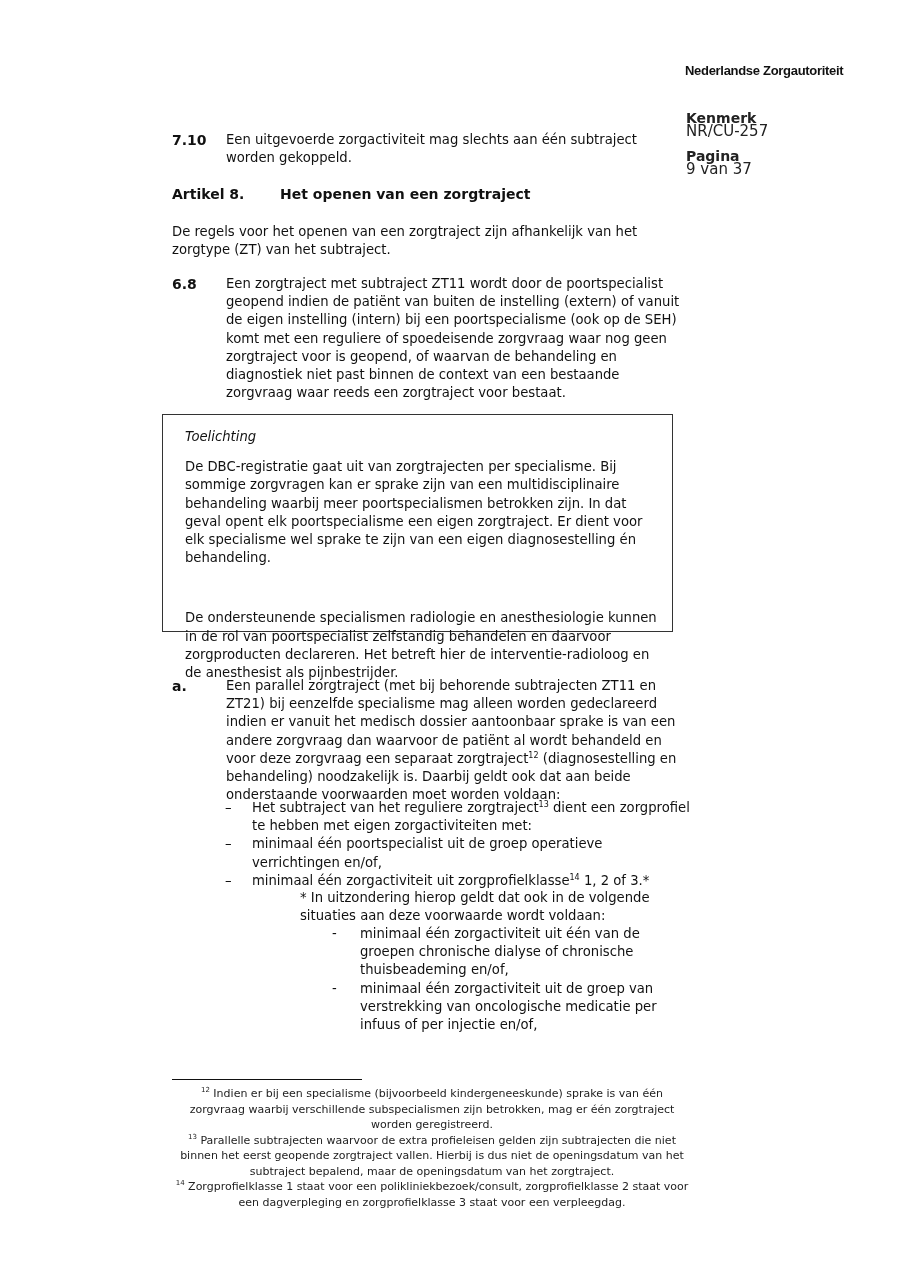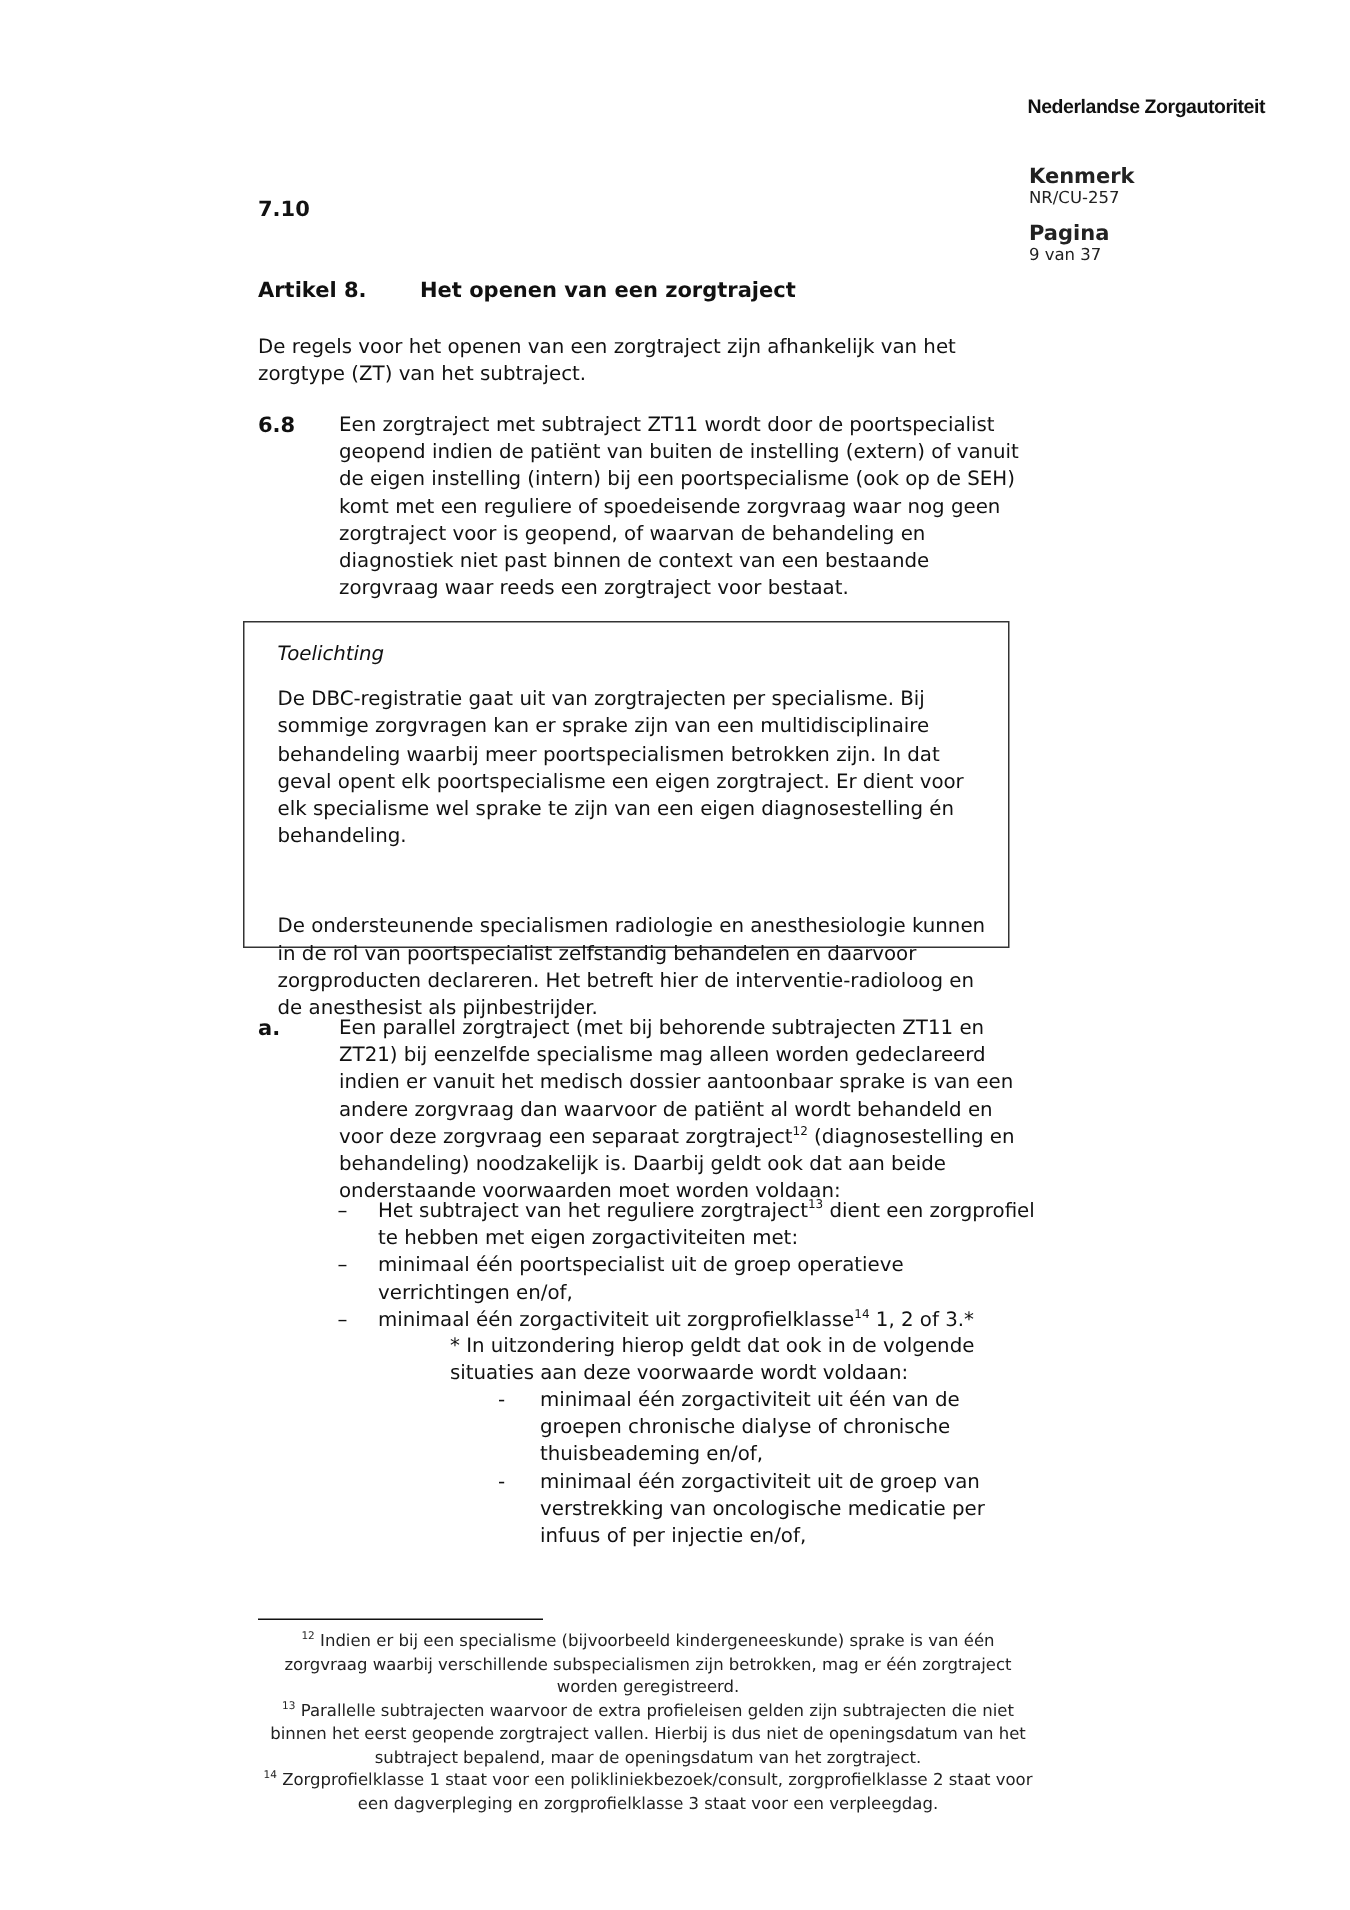--- a/index.html
+++ b/index.html
@@ -8,21 +8,21 @@
     font-family: "DejaVu Sans", "Liberation Sans", sans-serif;
     color: #111; font-size: 13.2px; line-height: 18.2px;
   }
   .brand {
     position: absolute; left: 685px; top: 62px;
     font-family: "Liberation Sans", sans-serif; font-weight: bold;
     font-size: 13px; letter-spacing: -0.3px; color: #111;
   }
   .meta { position: absolute; left: 686px; font-size: 11.5px; color: #222; }
   .meta .lbl { font-weight: bold; font-size: 14px; line-height: 11px; }
-  .meta .val { font-size: 11px; line-height: 15px; }
+  .meta .val { font-size: 15px; line-height: 15px; }
   .meta1 { top: 113px; }
   .meta2 { top: 151px; }
 
   .block { position: absolute; left: 172px; width: 510px; margin-top: 24px; }
   .numbered { display: flex; }
   .numbered .num { width: 54px; flex: none; font-weight: bold; font-size: 14px; }
   .numbered .txt { flex: 1; }
 
   .p710 { top: 107px; }
   .art8 { top: 161px; font-weight: bold; font-size: 14px; display: flex; }
@@ -65,20 +65,21 @@
   <div class="lbl">Kenmerk</div>
   <div class="val">NR/CU-257</div>
 </div>
 <div class="meta meta2">
   <div class="lbl">Pagina</div>
   <div class="val">9 van 37</div>
 </div>
 
 <div class="block numbered p710">
   <div class="num">7.10</div>
+  <div class="txt">Een uitgevoerde zorgactiviteit mag slechts aan één subtraject worden gekoppeld.</div>
 </div>
 
 <div class="block art8">
   <div class="num">Artikel 8.</div>
   <div>Het openen van een zorgtraject</div>
 </div>
 <div class="block intro">De regels voor het openen van een zorgtraject zijn afhankelijk van het zorgtype (ZT) van het subtraject.</div>
 
 <div class="block numbered p81">
   <div class="num">6.8</div>

